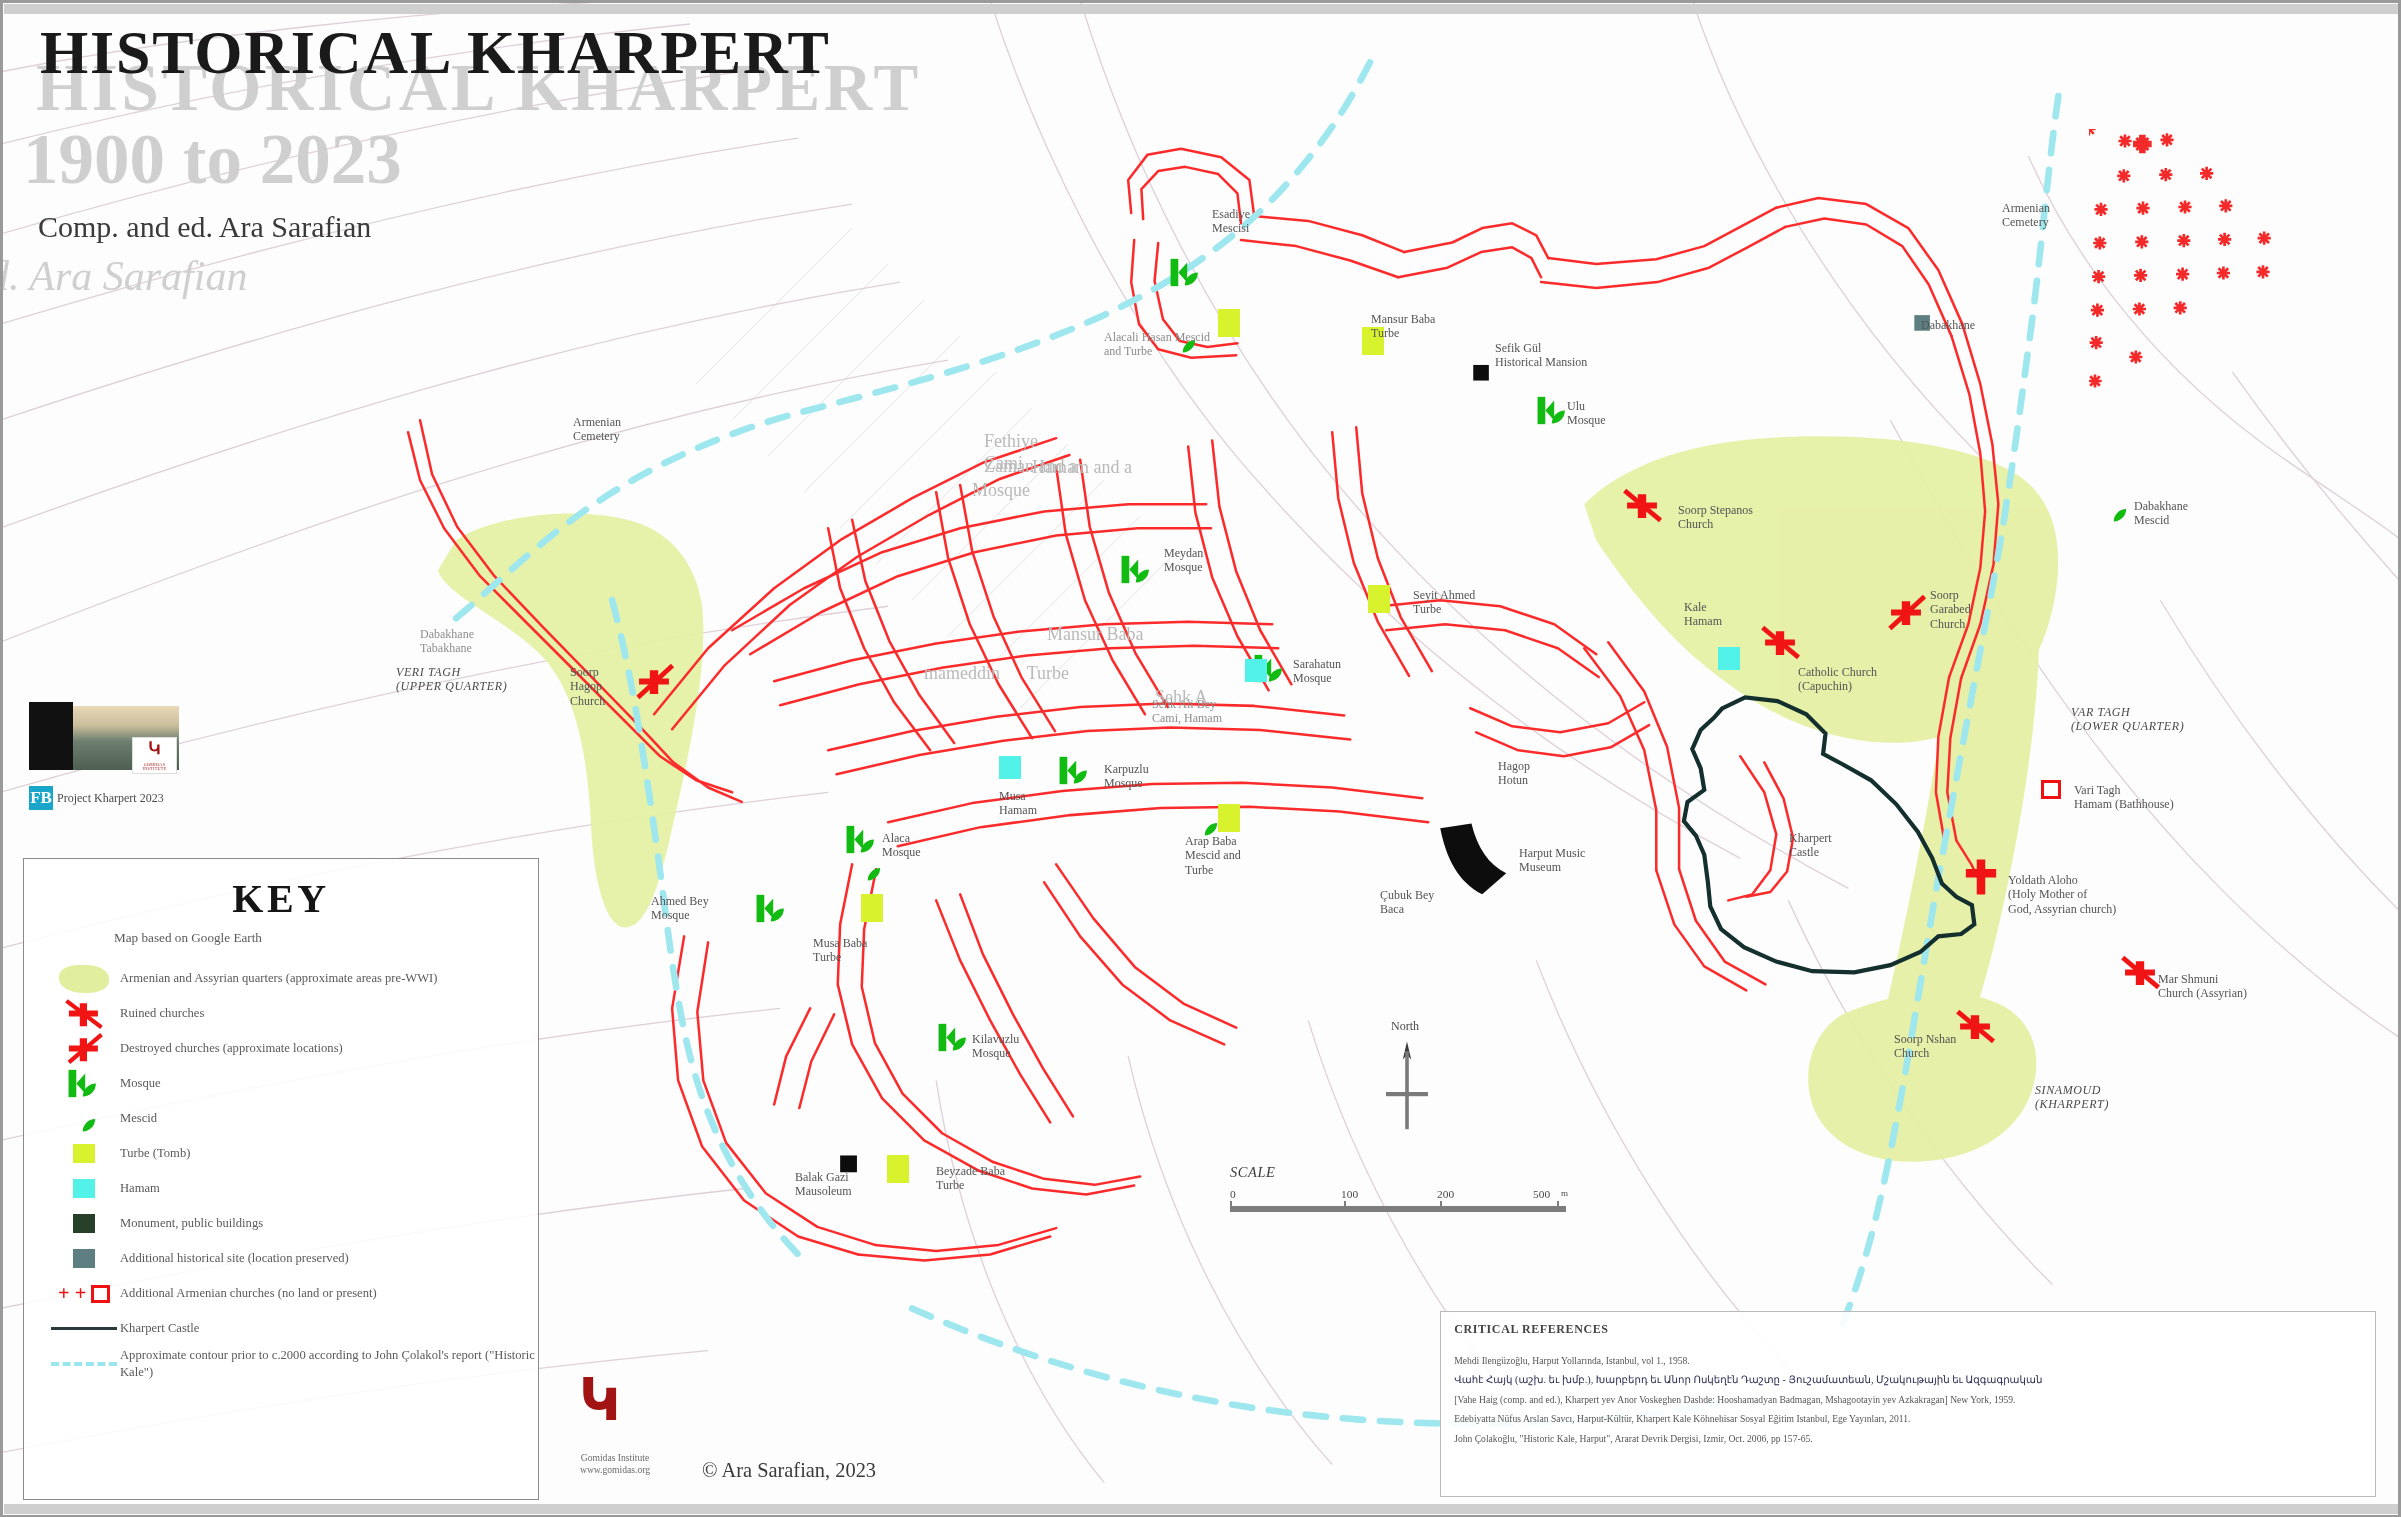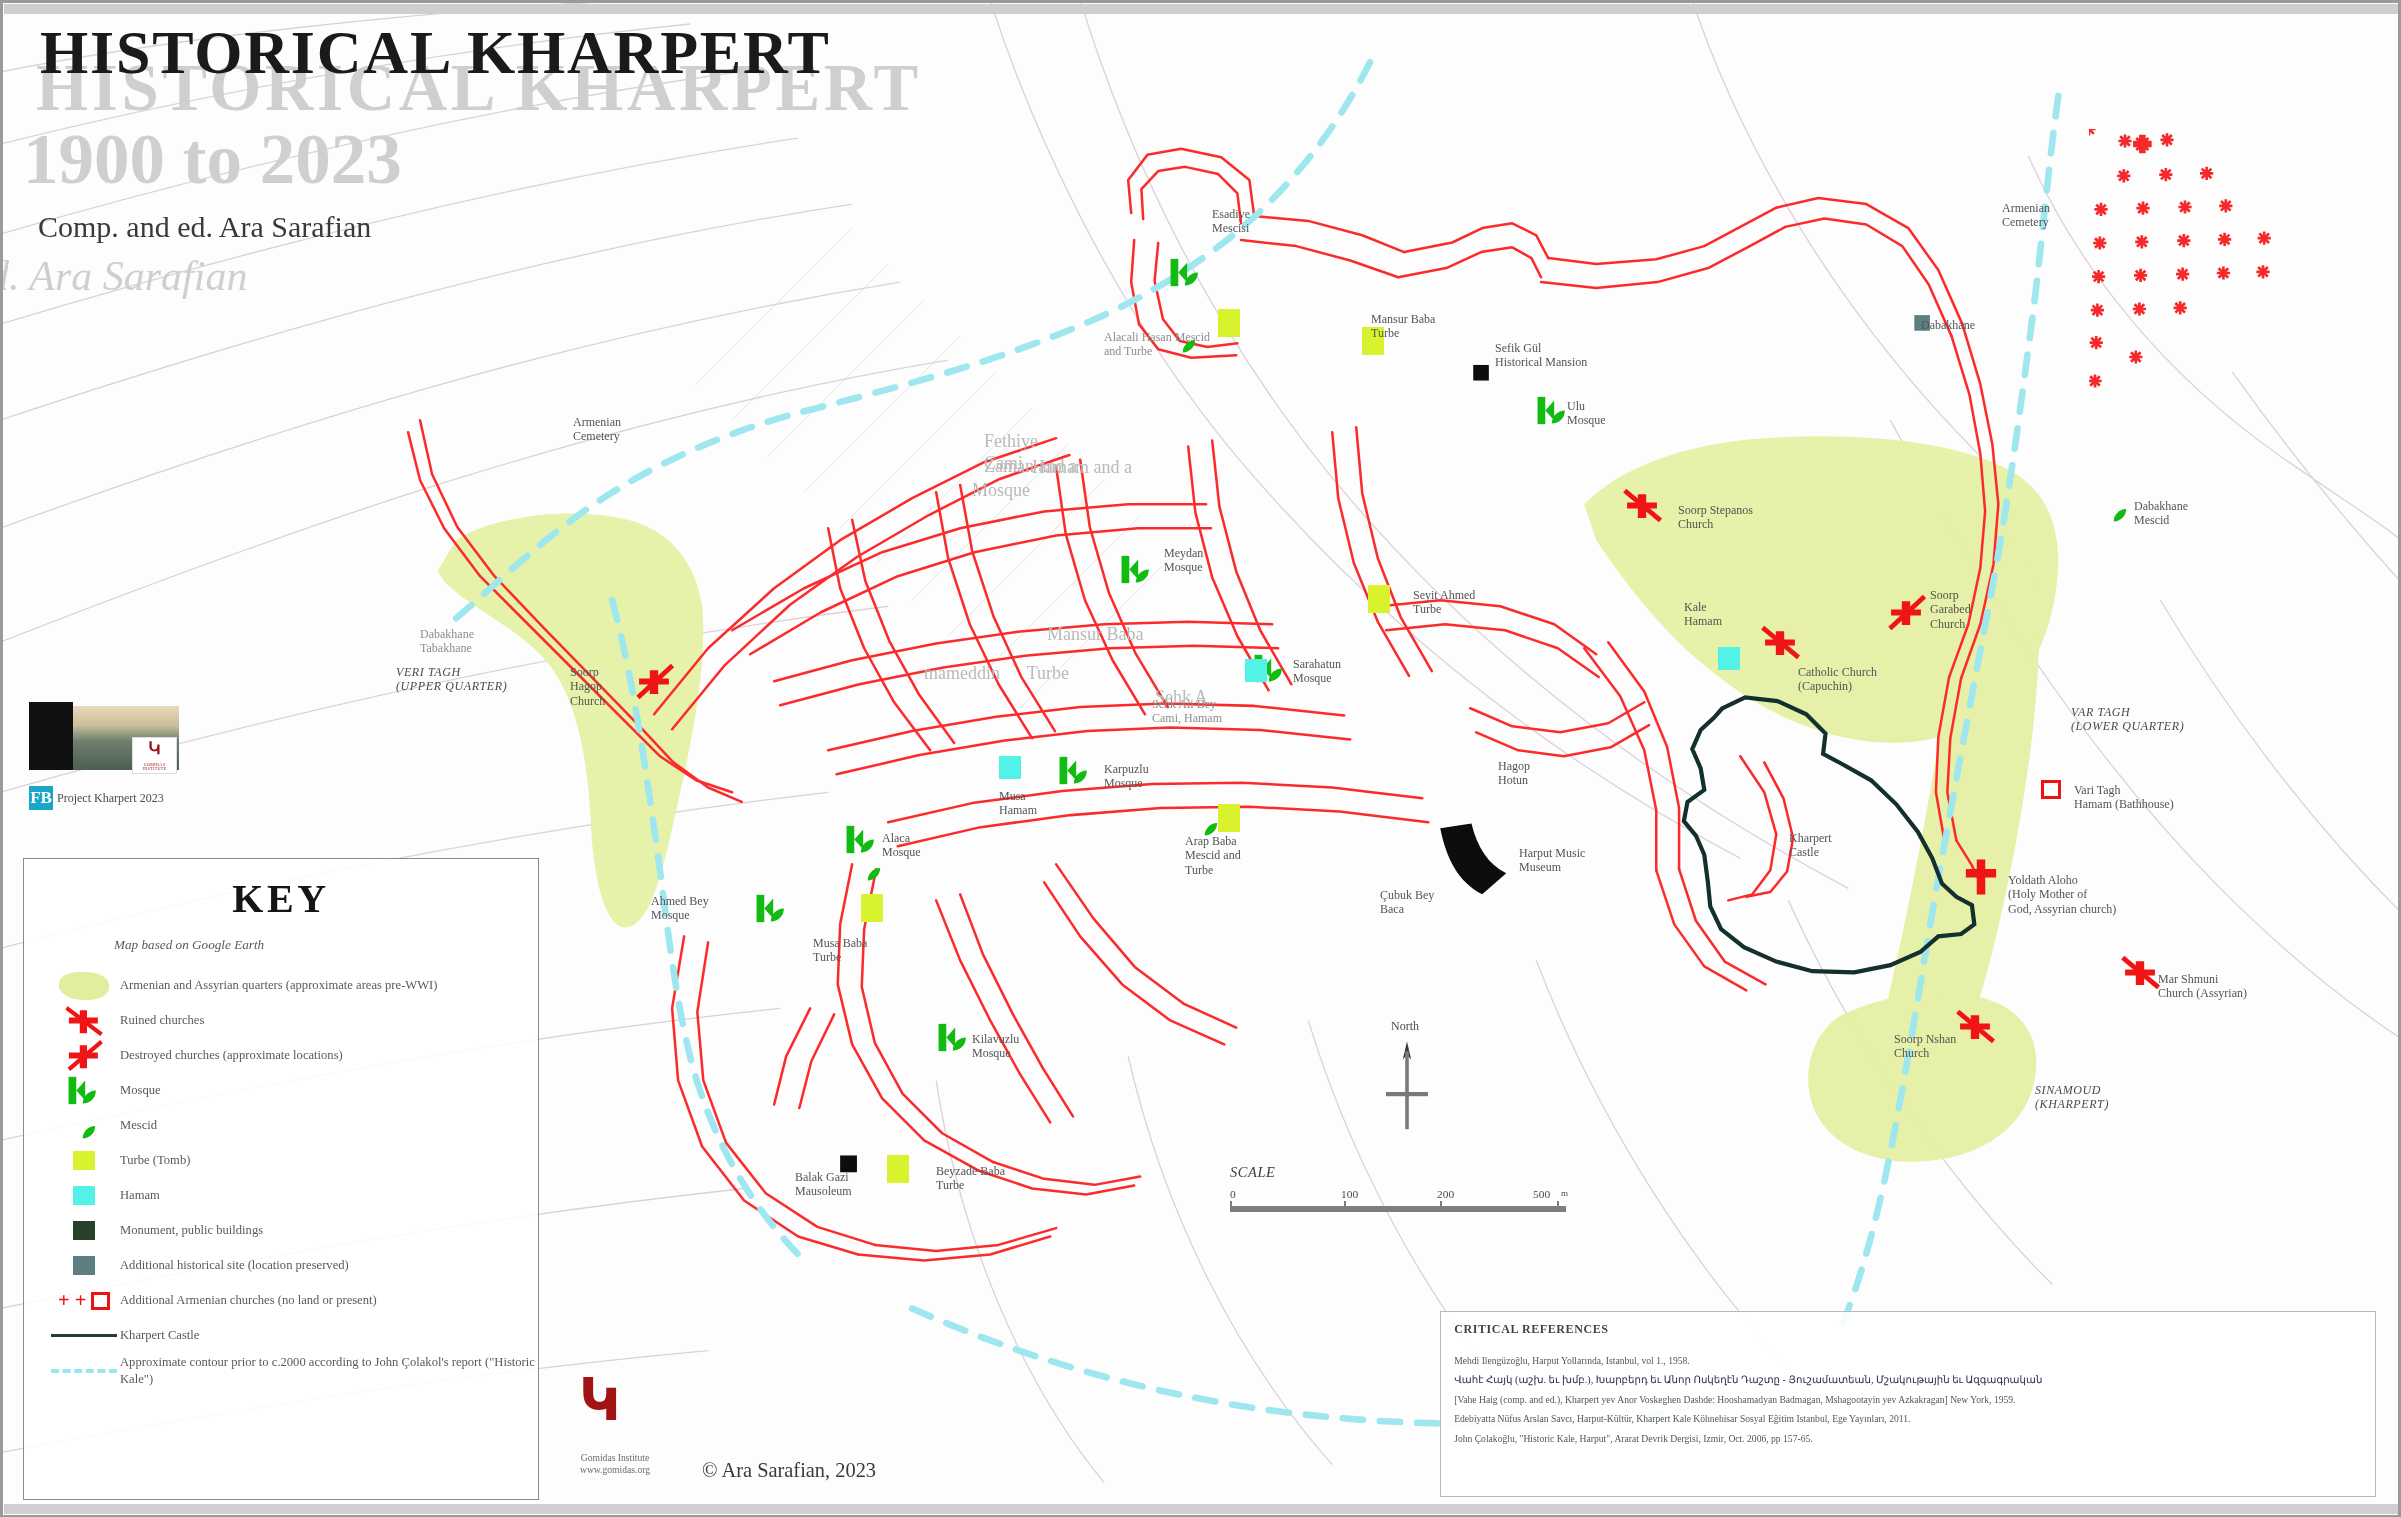--- a/index.html
+++ b/index.html
@@ -51,21 +51,21 @@
   .fb-badge{width:24px;height:24px;background:#1aa6c8;color:#fff;font-size:17px;
     font-weight:700;display:flex;align-items:center;justify-content:center;
     font-family:"Liberation Serif",serif;}
   .fb-text{font-size:12px;color:#4a4a4a;}
 
   
   .keybox{position:absolute;left:23px;top:858px;width:516px;height:642px;
     background:rgba(255,255,255,0.88);border:1.8px solid #8a8a8a;box-sizing:border-box;}
   .keytitle{text-align:center;margin-top:15.6px;font-size:40px;font-weight:700;
     letter-spacing:3.6px;color:#151515;}
-  .keynote{margin:15px 0 0 90px;font-size:13.2px;color:#5a5a5a;font-style:italic;}
+  .keynote{margin:8px 0 0 90px;font-size:13.2px;color:#5a5a5a;}
   .keylist{margin-top:15.6px;}
   .keyrow{display:flex;align-items:center;min-height:35px;padding-left:24px;}
   .keysym{width:72px;flex:0 0 72px;display:flex;align-items:center;justify-content:center;}
   .keylabel{font-size:12.6px;color:#5a5a5a;line-height:1.35;}
   .sw-poly{width:50px;height:28px;background:#e1ee9e;border-radius:40% 46% 42% 50%;}
   .sw-sq{width:21.6px;height:19px;}
   .sw-sq.turbe{background:#d8f22e;}
   .sw-sq.hamam{background:#52f2e8;}
   .sw-sq.mon{background:#27402a;}
   .sw-sq.hist{background:#5d7f81;}

